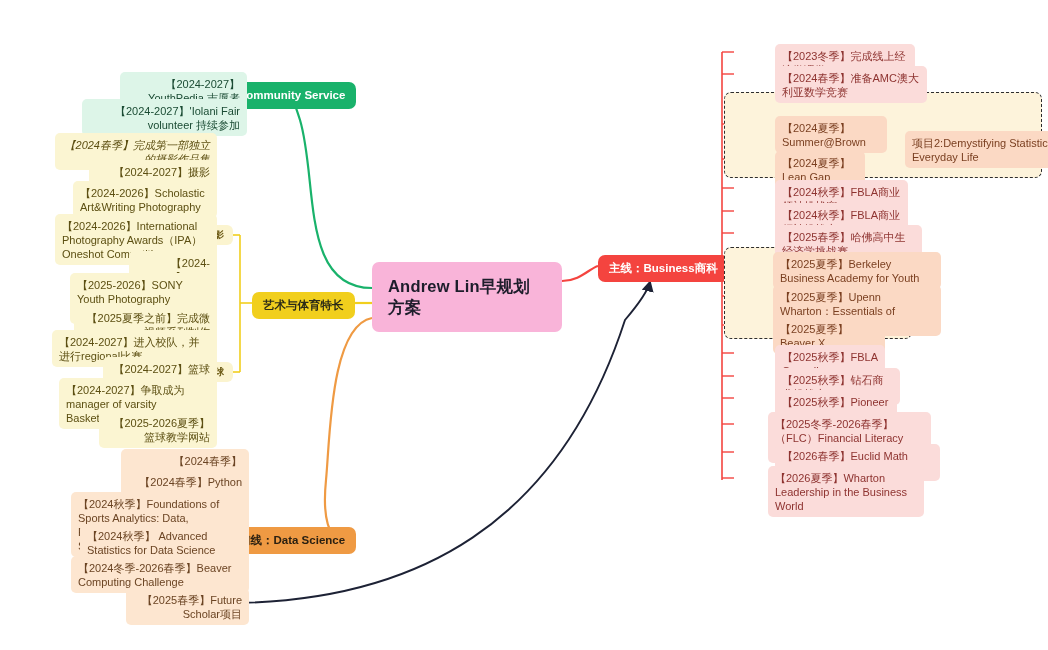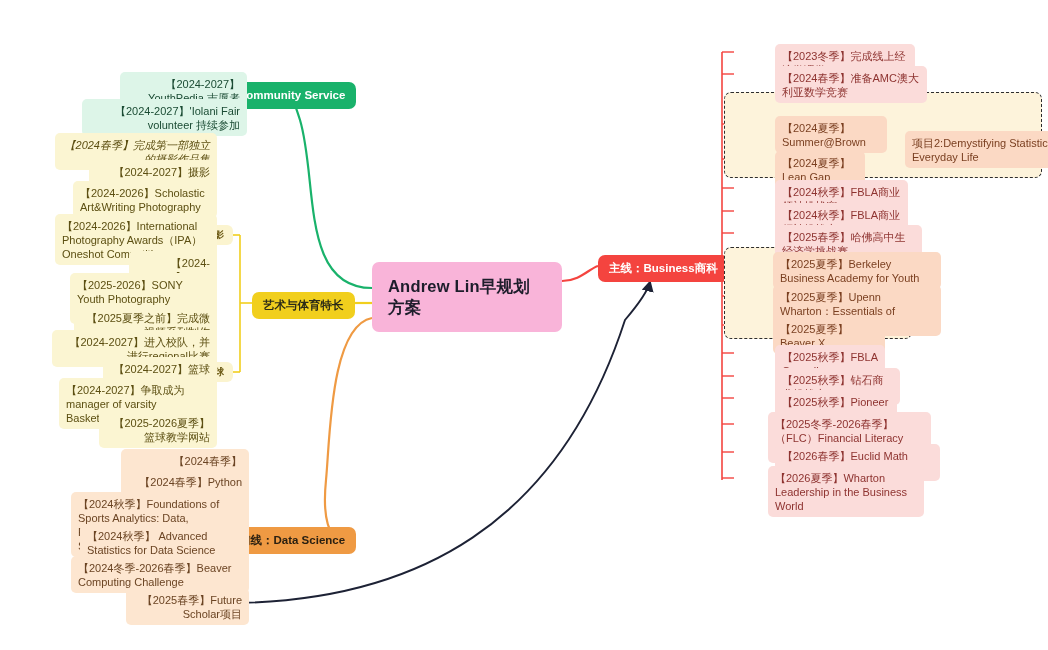--- a/index.html
+++ b/index.html
@@ -156,21 +156,21 @@
   <div class="emoji" style="left:200px; top:379px;">🏀</div>
 
   <div class="node leaf yellow" style="left:14px; top:133px; width:162px; text-align:right;font-style:italic;">【2024春季】完成第一部独立的摄影作品集</div>
   <div class="node leaf yellow" style="left:48px; top:160px; width:128px; text-align:right;">【2024-2027】摄影Club成员到社长</div>
   <div class="node leaf yellow" style="left:32px; top:181px; width:144px;">【2024-2026】Scholastic Art&amp;Writing Photography</div>
   <div class="node leaf yellow" style="left:14px; top:214px; width:162px;">【2024-2026】International Photography Awards（IPA）Oneshot Competition</div>
   <div class="node leaf yellow" style="left:88px; top:251px; width:88px; text-align:right;">【2024-2027】Teen Link</div>
   <div class="node leaf yellow" style="left:29px; top:273px; width:147px;">【2025-2026】SONY Youth Photography Contest</div>
   <div class="node leaf yellow" style="left:33px; top:306px; width:143px; text-align:right;">【2025夏季之前】完成微视频系列制作</div>
 
-  <div class="node leaf yellow" style="left:11px; top:330px; width:165px; text-align:right;">【2024-2027】进入校队，并进行regional比赛</div>
+  <div class="node leaf yellow" style="left:11px; top:330px; width:165px; ">【2024-2027】进入校队，并进行regional比赛</div>
   <div class="node leaf yellow" style="left:62px; top:357px; width:114px; text-align:right;">【2024-2027】篮球校队leader</div>
   <div class="node leaf yellow" style="left:18px; top:378px; width:158px;">【2024-2027】争取成为manager of varsity Basketball</div>
   <div class="node leaf yellow" style="left:58px; top:411px; width:118px; text-align:right;">【2025-2026夏季】篮球教学网站</div>
 
   <div class="node branch orange" style="left:228px; top:527px;">辅线：Data Science</div>
   <div class="node leaf orange" style="left:80px; top:449px; width:128px; text-align:right;">【2024春季】Introduction to Statistics</div>
   <div class="node leaf orange" style="left:80px; top:470px; width:128px; text-align:right;">【2024春季】Python for Everybody</div>
   <div class="node leaf orange" style="left:30px; top:492px; width:178px;">【2024秋季】Foundations of Sports Analytics: Data, Representation, and Models in Sports</div>
   <div class="node leaf orange" style="left:39px; top:524px; width:169px;">【2024秋季】 Advanced Statistics for Data Science Specialization</div>
   <div class="node leaf orange" style="left:30px; top:556px; width:178px;">【2024冬季-2026春季】Beaver Computing Challenge</div>

